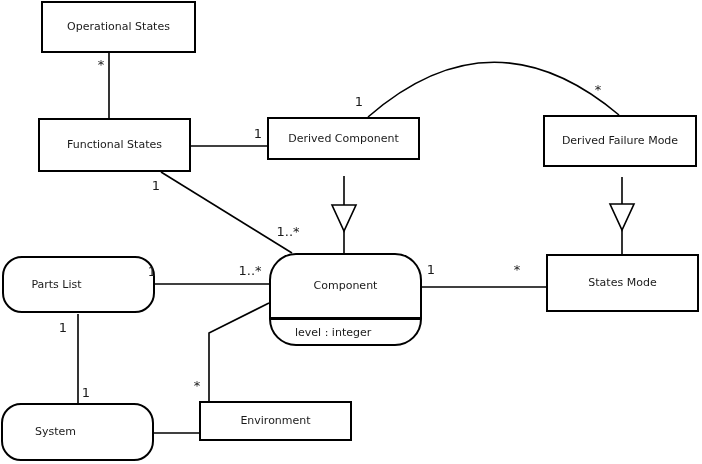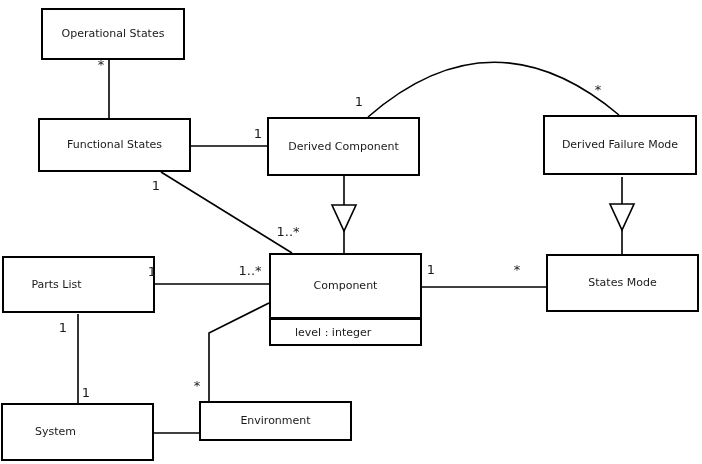--- a/index.html
+++ b/index.html
@@ -8,23 +8,23 @@
     font-family:"DejaVu Sans", sans-serif; color:#1a1a1a; overflow:hidden;
   }
   .stage svg { position:absolute; left:0; top:0; }
   .node {
     position:absolute; box-sizing:border-box;
     border:2px solid #000; background:#fff;
     display:flex; align-items:center; justify-content:center;
     font-size:11px; line-height:1.2; text-align:center;
   }
   .node .nlabel { white-space:nowrap; }
-  .shift-l { padding-right:44px; }
+  .shift-l { padding-right:44px;border-radius:20px; }
   
-  .node.comp { display:block; padding:0; }
+  .node.comp { display:block; padding:0;border-radius:27px; }
   .comp .nmain {
     height:62px; display:flex; align-items:center; justify-content:center;
     border-bottom:3px solid #000;
   }
   .comp .nattrs {
     height:26px; display:flex; align-items:center;
     padding-left:24px; font-size:11px;
   }
   .mult {
     position:absolute; transform:translate(-50%,-50%);
@@ -50,33 +50,33 @@
     <polygon points="610,204 634,204 622,230" fill="#ffffff"></polygon>
     <line x1="622" y1="230" x2="622" y2="254"></line>
 
     <line x1="155" y1="284" x2="269" y2="284"></line>
     <line x1="422" y1="287" x2="546" y2="287"></line>
     <line x1="78" y1="314" x2="78" y2="403"></line>
     <line x1="154" y1="433" x2="199" y2="433"></line>
     <polyline points="269,303 209,333 209,401"></polyline>
   </svg>
 
-  <div class="node" style="left:41px;top:8px;width:144px;height:52px">
+  <div class="node" style="left:41px;top:1px;width:155px;height:52px">
     <span class="nlabel">Operational States</span>
   </div>
 
   <div class="node" style="left:38px;top:118px;width:153px;height:54px">
     <span class="nlabel">Functional States</span>
   </div>
 
-  <div class="node" style="left:267px;top:117px;width:153px;height:59px">
+  <div class="node" style="left:267px;top:117px;width:153px;height:43px">
     <span class="nlabel">Derived Component</span>
   </div>
 
-  <div class="node" style="left:543px;top:115px;width:154px;height:60px">
+  <div class="node" style="left:543px;top:115px;width:154px;height:52px">
     <span class="nlabel">Derived Failure Mode</span>
   </div>
 
   <div class="node shift-l" style="left:2px;top:256px;width:153px;height:57px">
     <span class="nlabel">Parts List</span>
   </div>
 
   <div class="node comp" style="left:269px;top:253px;width:153px;height:93px">
     <div class="nmain">
       <span class="nlabel">Component</span>

